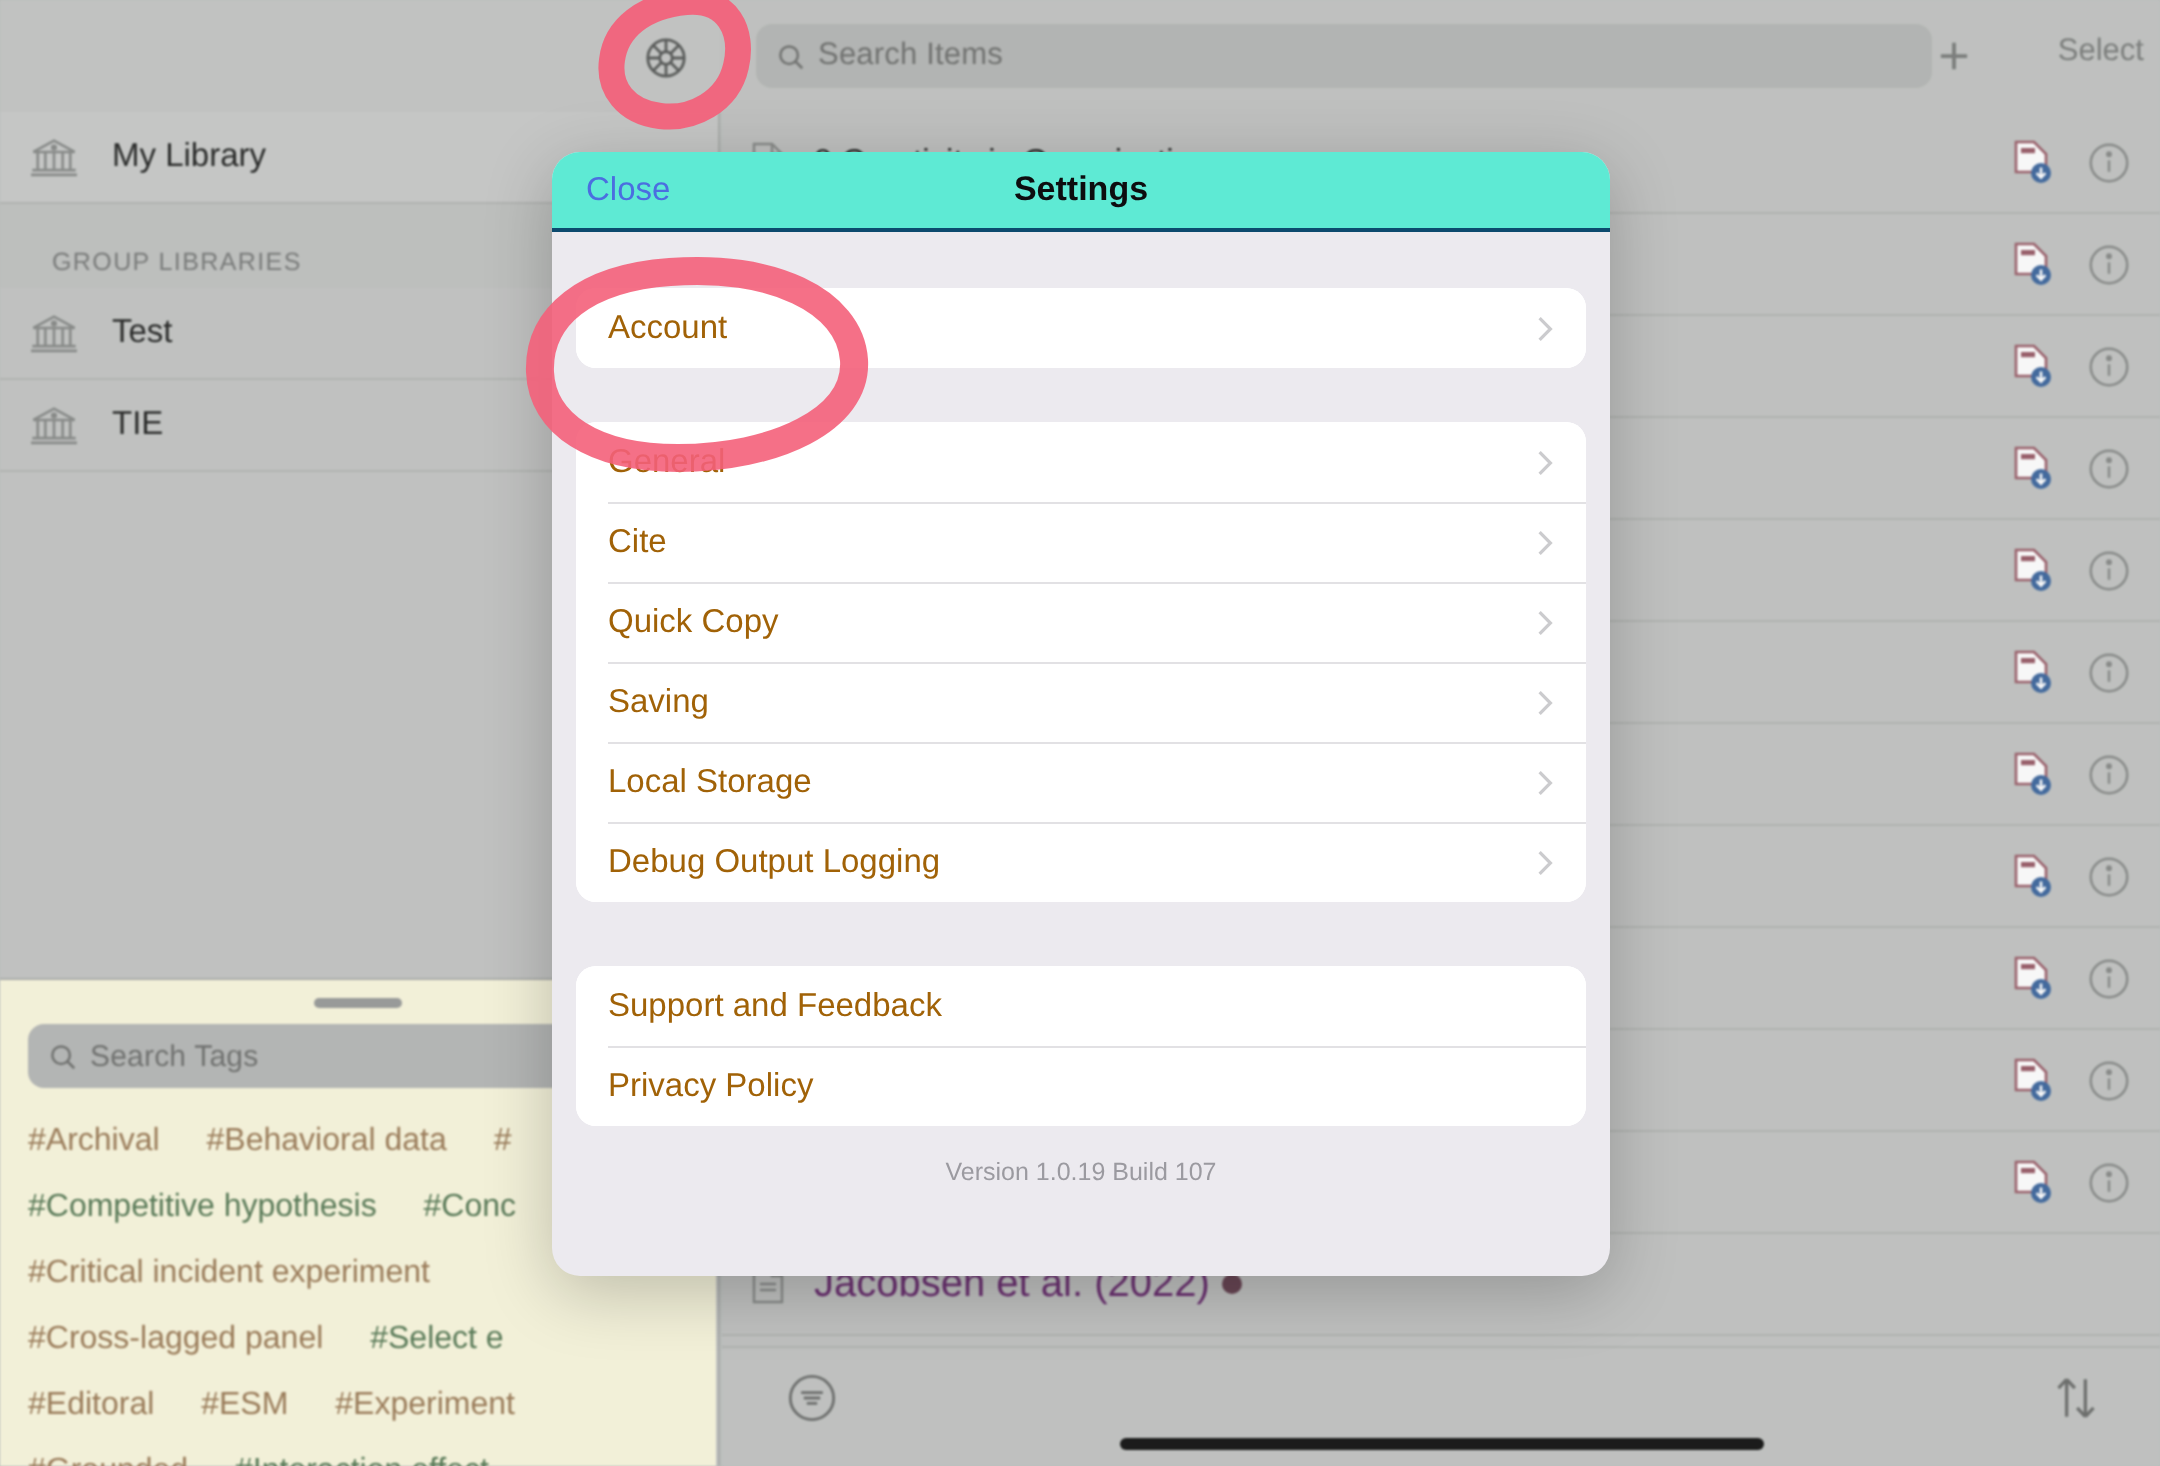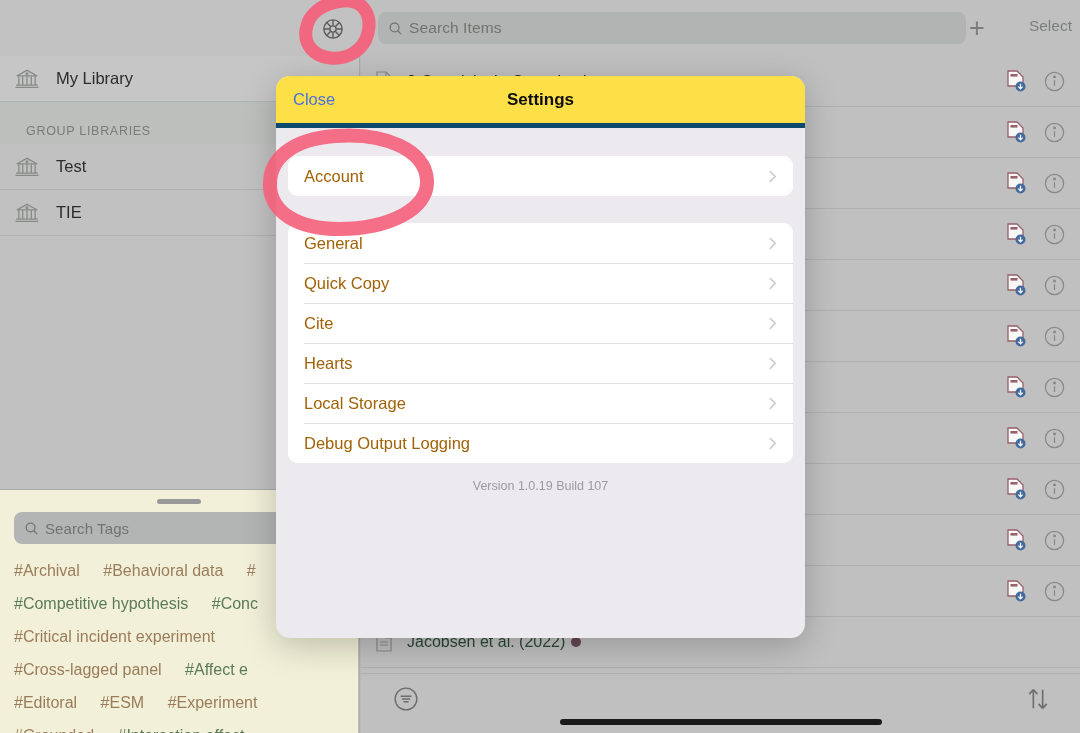--- a/index.html
+++ b/index.html
@@ -118,21 +118,21 @@
   }
   .item-doc-icon { width: 22px; height: 24px; flex: 0 0 auto; margin-right: 12px; }
   .item-title {
     flex: 1 1 auto;
     font-size: 16.5px; color: #262826;
     white-space: nowrap; overflow: hidden;
   }
   .item-right { display: flex; align-items: center; gap: 16px; padding-right: 14px; }
   .pdf-icon { width: 22px; height: 24px; }
   .info-icon { width: 23px; height: 23px; }
-  .item-sub { font-size: 16px; color: #14532d; }
+  .item-sub { font-size: 20px; color: #a21caf; }
   .dot-purple {
     display: inline-block; width: 10px; height: 10px;
     border-radius: 50%; background: #8d3d5e; margin-left: 6px;
     vertical-align: middle;
   }
 
   
   .bottombar {
     position: absolute; left: 361px; right: 0; bottom: 0; height: 60px;
     background: #c3c7c4;
@@ -149,23 +149,23 @@
   
   .modal {
     position: absolute;
     left: 276px; top: 76px; width: 529px; height: 562px;
     background: #eceaef;
     border-radius: 14px;
     overflow: hidden;
     box-shadow: 0 8px 34px rgba(0,0,0,.22);
   }
   .modal-header {
-    position: relative; height: 52px;
-    background: #fde047;
-    border-bottom: 5px solid #0c4a6e;
+    position: relative; height: 40px;
+    background: #5eead4;
+    border-bottom: 2px solid #0c4a6e;
     display: flex; align-items: center;
   }
   .modal-close {
     position: absolute; left: 17px;
     font-size: 16.5px; color: #4b6ee0;
   }
   .modal-title {
     width: 100%; text-align: center;
     font-size: 17px; font-weight: bold; color: #0d0d0f;
   }
@@ -278,21 +278,21 @@
           <span class="tag orange">#Archival</span>
           <span class="tag orange">#Behavioral data</span>
           <span class="tag orange">#</span>
           <br>
           <span class="tag green">#Competitive hypothesis</span>
           <span class="tag green">#Conc</span>
           <br>
           <span class="tag orange">#Critical incident experiment</span>
           <br>
           <span class="tag orange">#Cross-lagged panel</span>
-          <span class="tag green">#Affect e</span>
+          <span class="tag green">#Select e</span>
           <br>
           <span class="tag orange">#Editoral</span>
           <span class="tag orange">#ESM</span>
           <span class="tag orange">#Experiment</span>
           <br>
           <span class="tag orange">#Grounded</span>
           <span class="tag green">#Interaction effect</span>
           <br>
           
           
@@ -539,51 +539,59 @@
     </div>
 
     <div class="group g2">
       <div class="srow">
         <span class="srow-label">General</span>
         <svg class="chev" viewBox="0 0 10 16" fill="none" stroke="#8e8e93" stroke-width="1.8">
             <path d="M2 2l6 6-6 6"></path>
           </svg>
       </div>
       <div class="srow">
+        <span class="srow-label">Cite</span>
+        <svg class="chev" viewBox="0 0 10 16" fill="none" stroke="#8e8e93" stroke-width="1.8">
+            <path d="M2 2l6 6-6 6"></path>
+          </svg>
+      </div>
+      <div class="srow">
         <span class="srow-label">Quick Copy</span>
         <svg class="chev" viewBox="0 0 10 16" fill="none" stroke="#8e8e93" stroke-width="1.8">
             <path d="M2 2l6 6-6 6"></path>
           </svg>
       </div>
       <div class="srow">
-        <span class="srow-label">Cite</span>
-        <svg class="chev" viewBox="0 0 10 16" fill="none" stroke="#8e8e93" stroke-width="1.8">
-            <path d="M2 2l6 6-6 6"></path>
-          </svg>
-      </div>
-      <div class="srow">
-        <span class="srow-label">Hearts</span>
+        <span class="srow-label">Saving</span>
         <svg class="chev" viewBox="0 0 10 16" fill="none" stroke="#8e8e93" stroke-width="1.8">
             <path d="M2 2l6 6-6 6"></path>
           </svg>
       </div>
       <div class="srow">
         <span class="srow-label">Local Storage</span>
         <svg class="chev" viewBox="0 0 10 16" fill="none" stroke="#8e8e93" stroke-width="1.8">
             <path d="M2 2l6 6-6 6"></path>
           </svg>
       </div>
       <div class="srow">
         <span class="srow-label">Debug Output Logging</span>
         <svg class="chev" viewBox="0 0 10 16" fill="none" stroke="#8e8e93" stroke-width="1.8">
             <path d="M2 2l6 6-6 6"></path>
           </svg>
       </div>
     </div>
 
+    <div class="group g3">
+      <div class="srow">
+        <span class="srow-label">Support and Feedback</span>
+      </div>
+      <div class="srow">
+        <span class="srow-label">Privacy Policy</span>
+      </div>
+    </div>
 
     <div class="version">Version 1.0.19 Build 107</div>
   </div>
 
   <svg class="ink ink-gear" viewBox="0 0 114 80">
     <path d="M57 13 C 78 11, 86 28, 82 45 C 78 63, 60 72, 44 70 C 27 68, 18 56, 20 42 C 22 26, 36 15, 57 13 Z" fill="none" stroke="#f4607a" stroke-width="13" stroke-linecap="round" opacity="0.92"></path>
   </svg>
 
   <svg class="ink ink-account" viewBox="0 0 192 112">
     <path d="M76 8 C 126 4, 166 22, 168 52 C 170 82, 128 101, 80 101 C 38 101, 12 84, 11 58 C 10 30, 34 11, 76 8 Z" fill="none" stroke="#f4607a" stroke-width="14" stroke-linecap="round" opacity="0.9"></path>

